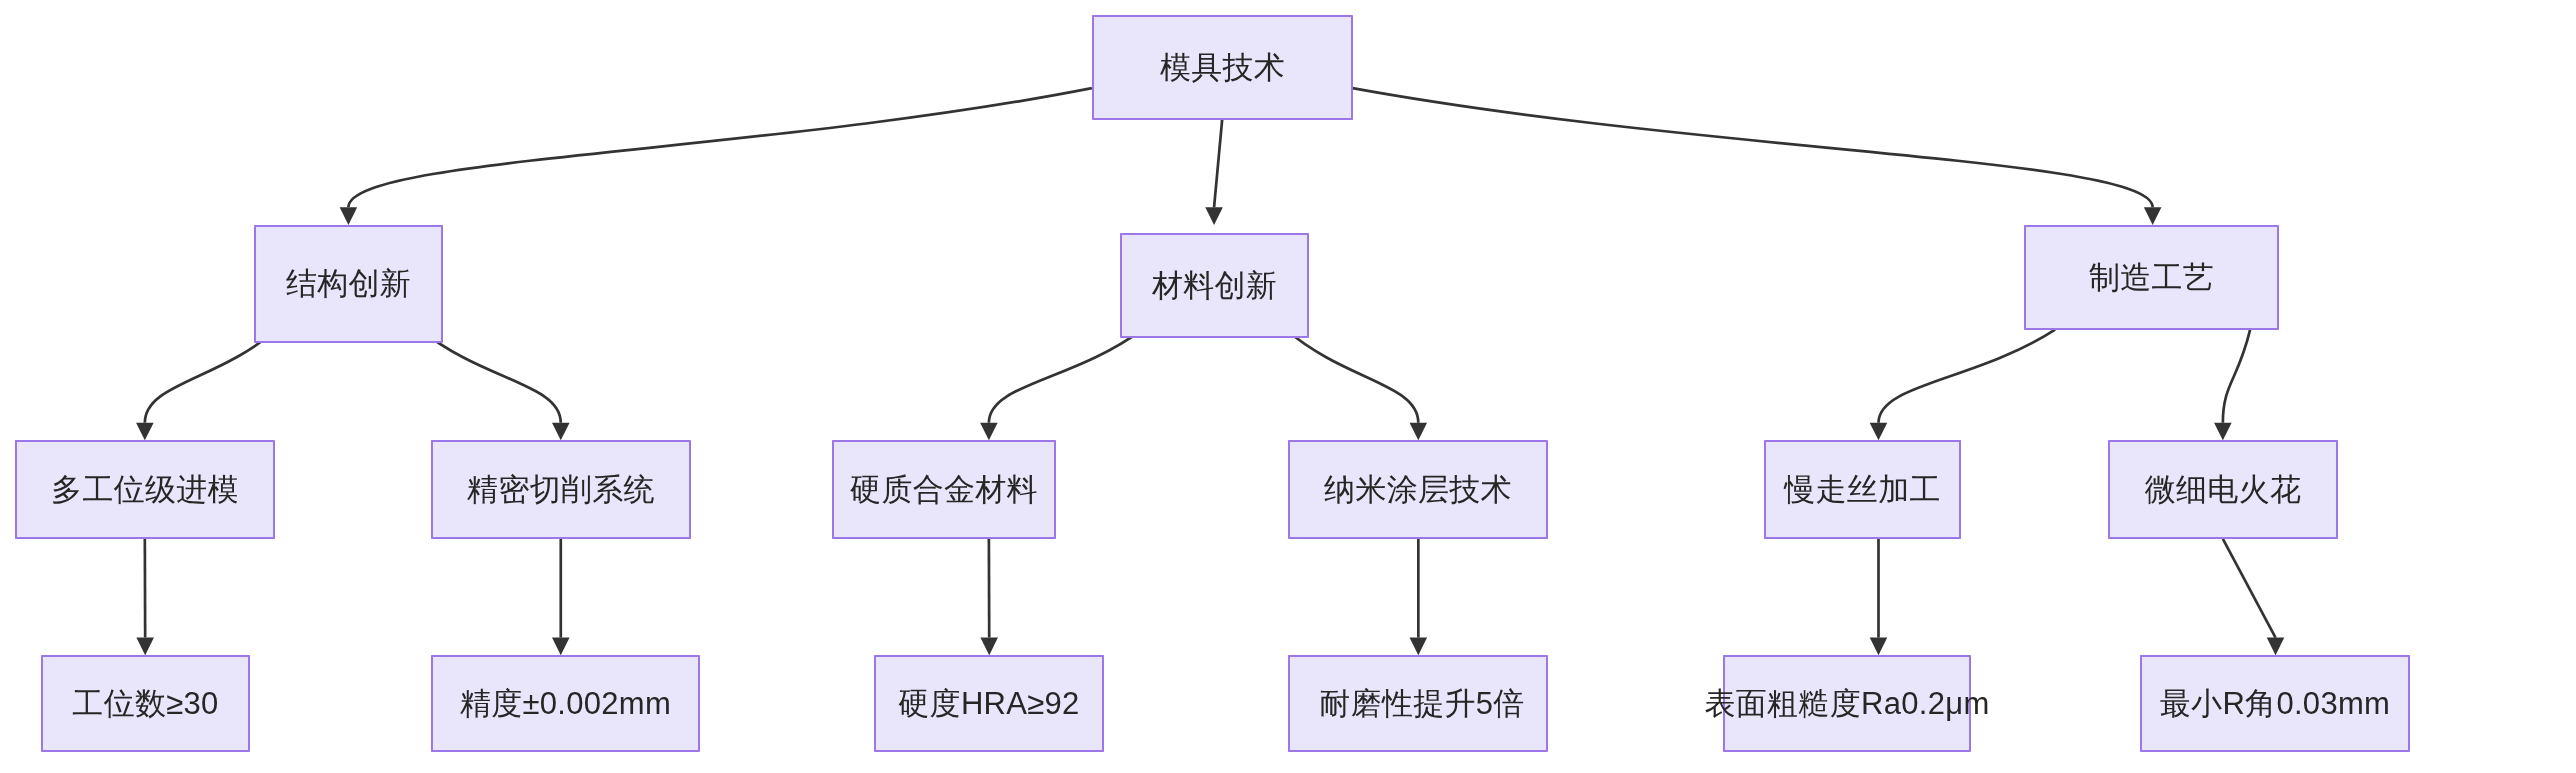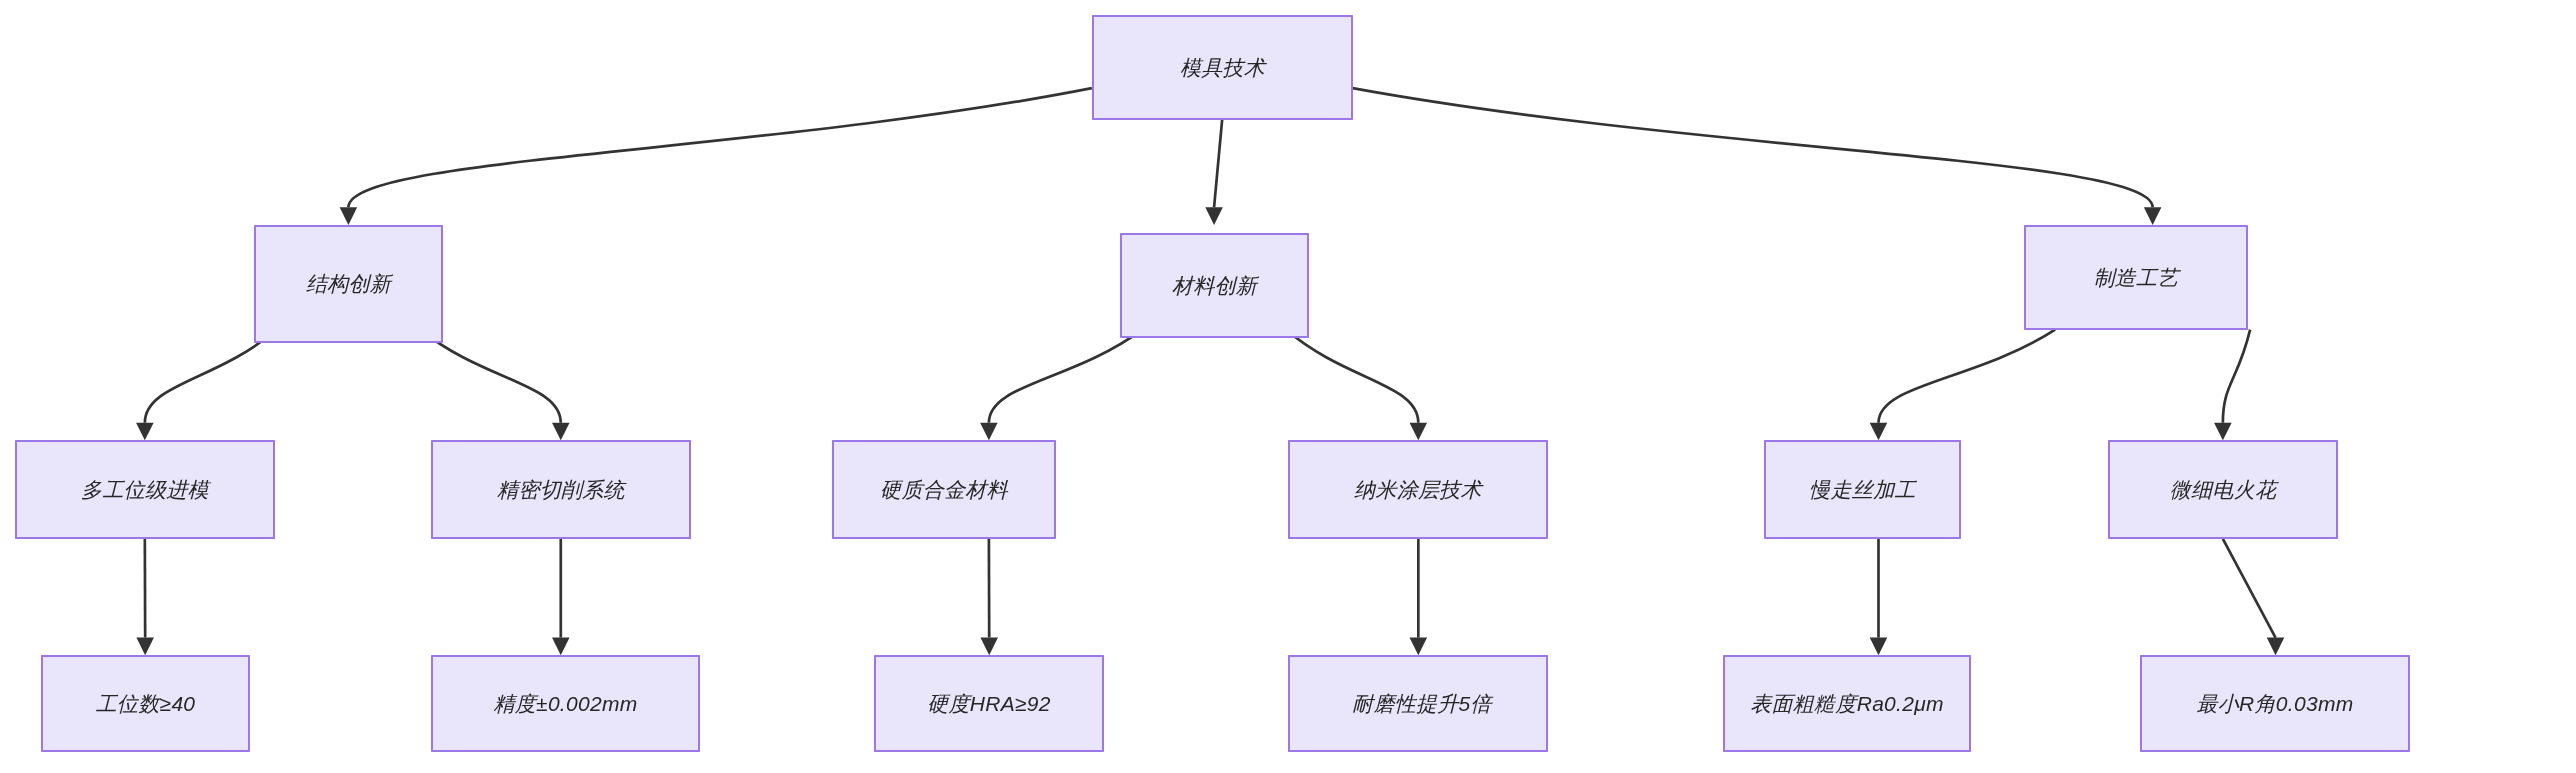--- a/index.html
+++ b/index.html
@@ -40,25 +40,24 @@
     background: #e9e6fb;
     border: 2.7px solid #9b77e8;
     border-radius: 0.7px;
     display: flex;
     align-items: center;
     justify-content: center;
     text-align: center;
   }
   .node-label {
     color: #262626;
-    font-size: 21px;
+    font-size: 31px;
     line-height: 1.2;
     white-space: nowrap;
     letter-spacing: 0.3px;
-    font-style: italic;
   }
 </style>
 </head>
 <body>
 
 <div id="diagram-root">
   <svg id="flow-svg" viewBox="0 0 3815 1146" preserveAspectRatio="none" xmlns="http://www.w3.org/2000/svg">
       <path d="M 1617 130.5 C 1121.55 227.575, 516 232.87, 516 307" class="edge-path"></path>
       <polygon points="516,333 503,307 529,307" class="edge-arrow"></polygon>
       <path d="M 1810 177 L 1798 307" class="edge-path"></path>
@@ -93,21 +92,21 @@
   <div id="node-layer">
       <div class="node-box" style="left: 1092px; top: 15px; width: 261px; height: 105px;">
         <span class="node-label">模具技术</span>
       </div>
       <div class="node-box" style="left: 254px; top: 225px; width: 189px; height: 118px;">
         <span class="node-label">结构创新</span>
       </div>
       <div class="node-box" style="left: 1120px; top: 225px; width: 189px; height: 105px; margin-top: 8px;">
         <span class="node-label">材料创新</span>
       </div>
-      <div class="node-box" style="left: 2024px; top: 225px; width: 224px; height: 105px;">
+      <div class="node-box" style="left: 2024px; top: 225px; width: 255px; height: 105px;">
         <span class="node-label">制造工艺</span>
       </div>
       <div class="node-box" style="left: 15px; top: 440px; width: 260px; height: 99px;">
         <span class="node-label">多工位级进模</span>
       </div>
       <div class="node-box" style="left: 431px; top: 440px; width: 260px; height: 99px;">
         <span class="node-label">精密切削系统</span>
       </div>
       <div class="node-box" style="left: 832px; top: 440px; width: 224px; height: 99px;">
         <span class="node-label">硬质合金材料</span>
@@ -115,21 +114,21 @@
       <div class="node-box" style="left: 1288px; top: 440px; width: 260px; height: 99px;">
         <span class="node-label">纳米涂层技术</span>
       </div>
       <div class="node-box" style="left: 1764px; top: 440px; width: 197px; height: 99px;">
         <span class="node-label">慢走丝加工</span>
       </div>
       <div class="node-box" style="left: 2108px; top: 440px; width: 230px; height: 99px;">
         <span class="node-label">微细电火花</span>
       </div>
       <div class="node-box" style="left: 41px; top: 655px; width: 209px; height: 97px;">
-        <span class="node-label">工位数≥40</span>
+        <span class="node-label">工位数≥30</span>
       </div>
       <div class="node-box" style="left: 431px; top: 655px; width: 269px; height: 97px;">
         <span class="node-label">精度±0.002mm</span>
       </div>
       <div class="node-box" style="left: 874px; top: 655px; width: 230px; height: 97px;">
         <span class="node-label">硬度HRA≥92</span>
       </div>
       <div class="node-box" style="left: 1288px; top: 655px; width: 260px; height: 97px; padding-left: 8px;">
         <span class="node-label">耐磨性提升5倍</span>
       </div>

